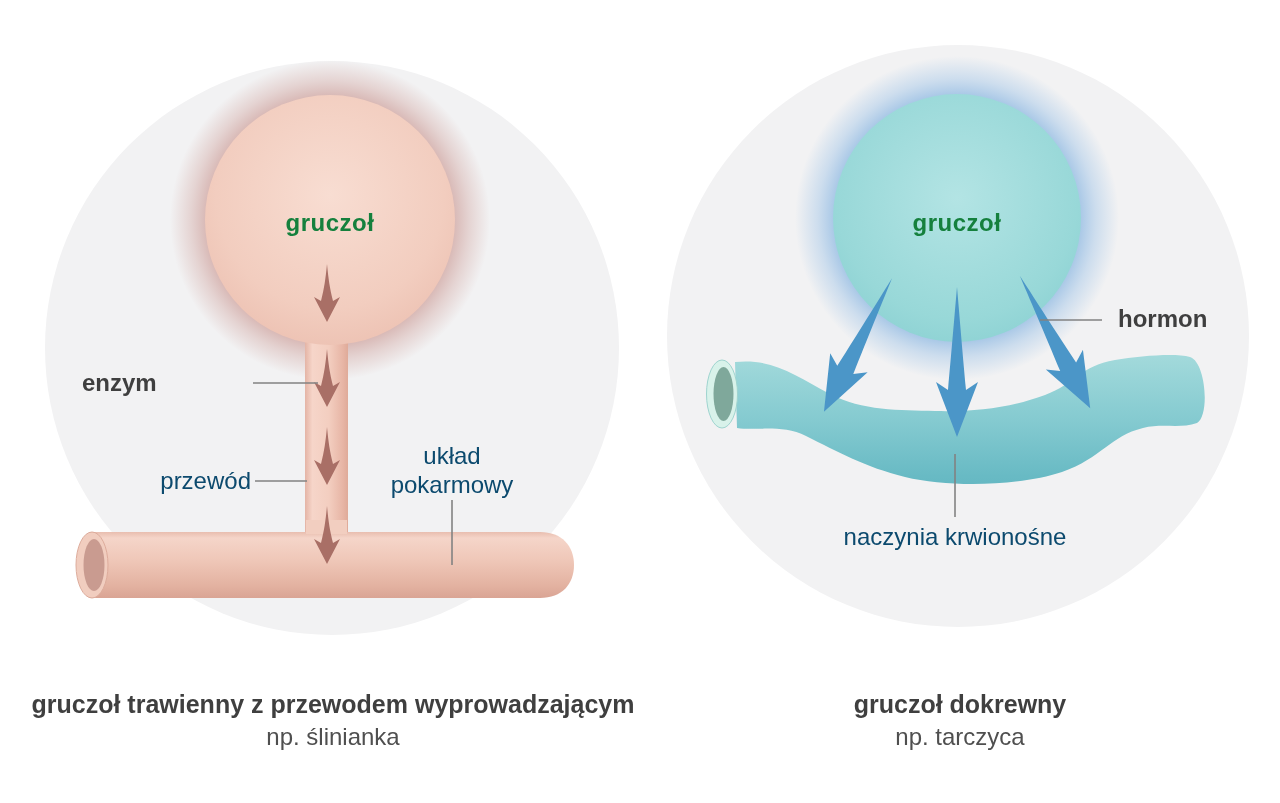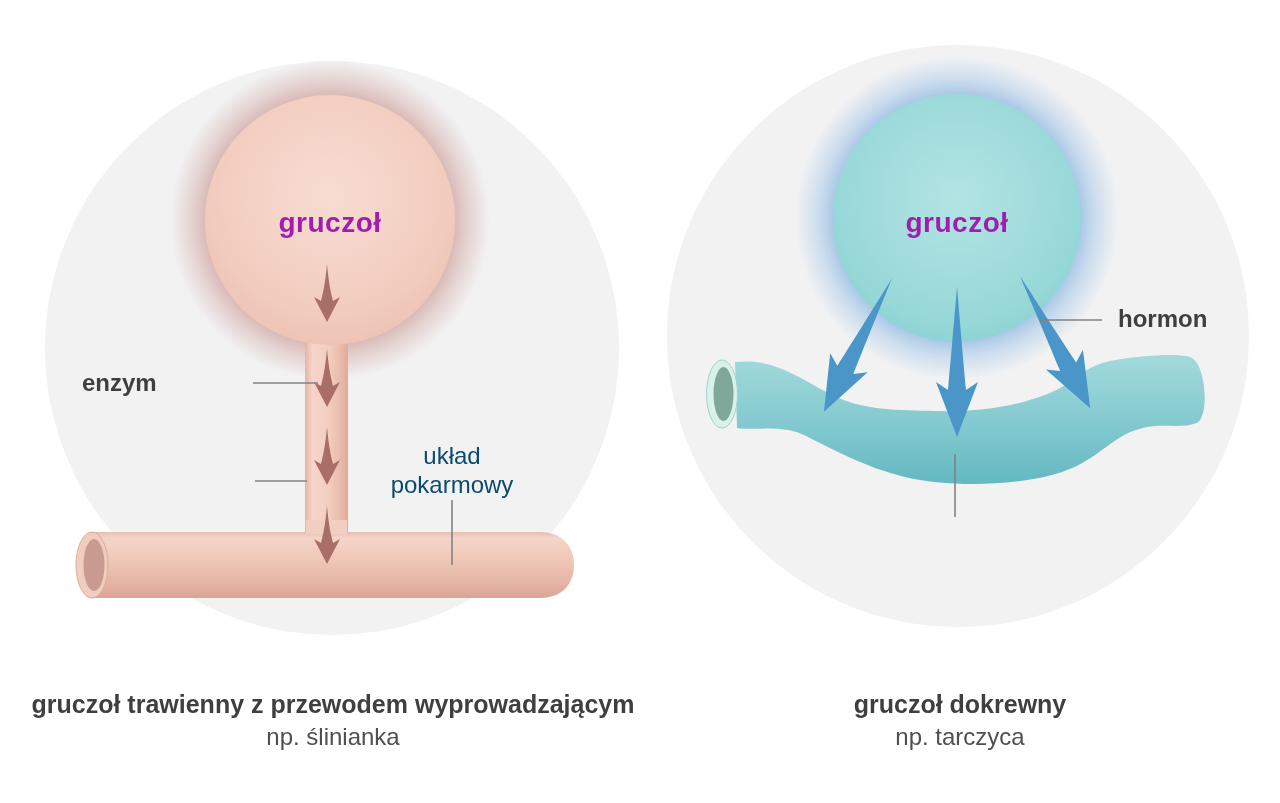--- a/index.html
+++ b/index.html
@@ -6,21 +6,21 @@
   body{
     width:1280px;height:803px;position:relative;overflow:hidden;
     font-family:"Liberation Sans","DejaVu Sans",sans-serif;
   }
   .stage{position:absolute;inset:0;}
   svg{position:absolute;left:0;top:0;}
   .lbl{position:absolute;color:#0c4a6e;font-size:24px;line-height:28px;}
   .lbl.bold{font-weight:bold;color:#3f3f3f;}
   .gland-text{
     position:absolute;width:200px;text-align:center;
-    color:#a21caf;font-weight:bold;font-size:28px;line-height:30px;
+    color:#15803d;font-weight:bold;font-size:24px;line-height:30px;
     letter-spacing:0.5px;
   }
   .caption{position:absolute;text-align:center;color:#3f3f3f;}
   .caption .title{font-weight:bold;font-size:25px;line-height:30px;white-space:nowrap;}
   .caption .subtitle{font-weight:normal;font-size:24px;line-height:28px;color:#4f4f4f;margin-top:4px;}
 </style>
 </head>
 <body>
 
 <div class="stage">
@@ -129,23 +129,25 @@
       <line x1="1040" y1="320" x2="1102" y2="320"></line>
       <line x1="955" y1="454" x2="955" y2="517"></line>
     </g>
   </g>
 </svg>
 
 <div class="gland-text" style="left:230px;top:208px;">gruczoł</div>
 <div class="gland-text" style="left:857px;top:208px;">gruczoł</div>
 
 <div class="lbl bold" style="left:82px;top:369px;width:150px;text-align:left;">enzym</div>
+<div class="lbl" style="left:101px;top:467px;width:150px;text-align:right;">przewód</div>
 <div class="lbl" style="left:377px;top:441px;width:150px;text-align:center;line-height:29px;">układ pokarmowy</div>
 
 <div class="lbl bold" style="left:1118px;top:305px;text-align:right;">hormon</div>
+<div class="lbl" style="left:805px;top:523px;width:300px;text-align:center;">naczynia krwionośne</div>
 
 <div class="caption" style="left:3px;top:689px;width:660px;">
   <div class="title">gruczoł trawienny z przewodem wyprowadzającym</div>
   <div class="subtitle">np. ślinianka</div>
 </div>
 <div class="caption" style="left:660px;top:689px;width:600px;">
   <div class="title">gruczoł dokrewny</div>
   <div class="subtitle">np. tarczyca</div>
 </div>
 

